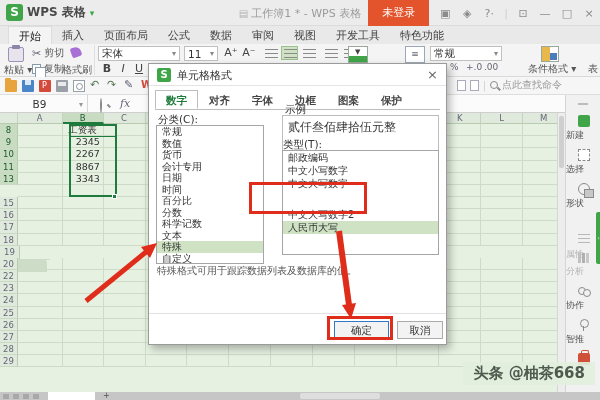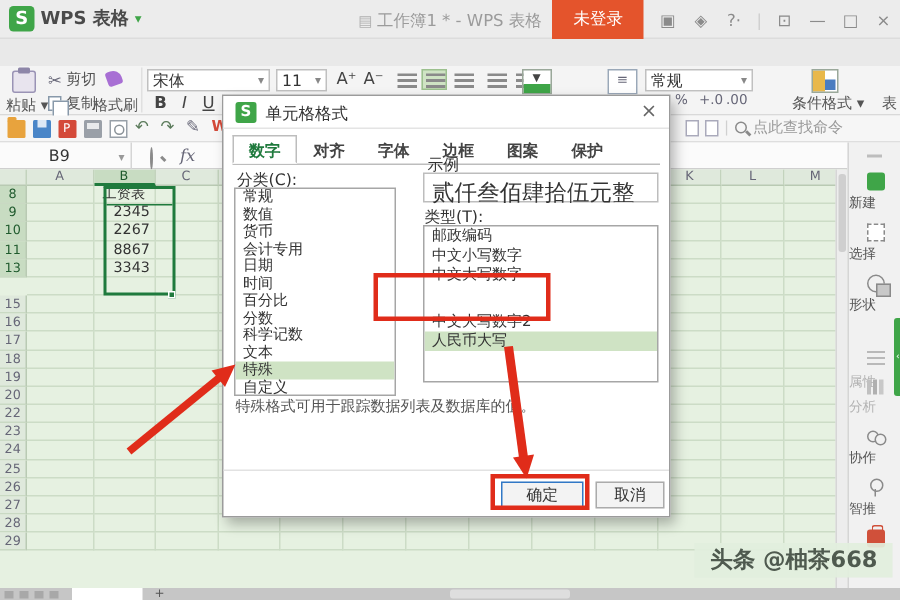--- a/index.html
+++ b/index.html
@@ -118,21 +118,21 @@
   .dlg-badge { position:absolute; left:8px; top:4px; width:14px; height:14px; background:#3fa548; color:#fff; font-size:10px; font-weight:bold; text-align:center; line-height:14px; border-radius:2px; }
   .dlg-title-text { position:absolute; left:28px; top:4px; font-size:11px; color:#333; }
   .dlg-close { position:absolute; right:8px; top:3px; font-size:13px; color:#666; cursor:pointer; }
   .dtabs { position:absolute; left:6px; top:26px; right:6px; height:20px; display:flex; border-bottom:1px solid #bdbdbd; }
   .dtab { padding:3px 10px; font-size:10.5px; color:#444; border:1px solid transparent; cursor:pointer;font-weight:bold; }
   .dtab.active { background:#fff; border-color:#bdbdbd; border-bottom-color:#fff; color:#1f7a3d; }
   .dlg-lbl { position:absolute; font-size:10.5px; color:#333; }
   .dlist { position:absolute; background:#fff; border:1px solid #a6a6a6; overflow:hidden; }
   .ditem { font-size:10px; color:#333; padding-left:5px; cursor:pointer; }
   .ditem.selected { background:#cfe3c4; }
-  .samplebox { position:absolute; left:133px; top:51px; width:157px; height:20px; border:1px solid #bdbdbd; font-size:15px; color:#333; padding:3px 0 0 5px; }
+  .samplebox { position:absolute; left:133px; top:51px; width:157px; height:36px; border:1px solid #bdbdbd; font-size:12px; color:#333; padding:3px 0 0 5px; }
   .dlg-desc { position:absolute; left:8px; top:200px; width:280px; font-size:10px; color:#555; }
   .dlg-btn { position:absolute; height:18px; font-size:10.5px; text-align:center; line-height:16px; background:#f3f3f3; border:1px solid #ababab; cursor:pointer; }
   .dlg-btn.default { border:1px solid #3178c6; }
 
   
   .ann-rect { position:absolute; border:3px solid #e02c1a; z-index:9; pointer-events:none; }
   .ann-svg { position:absolute; left:0; top:0; width:600px; height:400px; z-index:9; pointer-events:none; }
   .watermark { position:absolute; right:5px; top:362px; z-index:8; background:rgba(226,239,221,.92); color:#4f5a4f; font-weight:bold; font-size:15px; padding:2px 10px; pointer-events:none; }
 </style>
 </head>
@@ -157,20 +157,31 @@
           <div class="tbi">?·</div>
           <div class="tb-sep">|</div>
           <div class="tbi">⊡</div>
           <div class="tbi">—</div>
           <div class="tbi">□</div>
           <div class="tbi">×</div>
         </span>
     </div>
   </div>
 
+  <div class="apptabs" id="appTabs">
+      <div class="apptab active">开始</div>
+      <div class="apptab">插入</div>
+      <div class="apptab">页面布局</div>
+      <div class="apptab">公式</div>
+      <div class="apptab">数据</div>
+      <div class="apptab">审阅</div>
+      <div class="apptab">视图</div>
+      <div class="apptab">开发工具</div>
+      <div class="apptab">特色功能</div>
+    </div>
 
   <div class="ribbon">
     <div class="paste-ic abs"></div>
     <div class="abs rlbl" style="left:4px;top:19px;"><span>粘贴</span> ▾</div>
     <div class="abs" style="left:32px;top:2px;display:flex;gap:3px;align-items:center;">
       <span class="cut-ic">✂</span>
         <span class="rlbl">剪切</span>
     </div>
     <div class="abs" style="left:71px;top:3px;">
         <span class="fp-ic" style="display:block;"></span>
@@ -415,21 +426,21 @@
         <div class="cell" style="width: 47px; line-height: 11.1818px;"></div>
         <div class="cell" style="width: 47px; line-height: 11.1818px;"></div>
         <div class="cell" style="width: 47px; line-height: 11.1818px;"></div>
         <div class="cell" style="width: 47px; line-height: 11.1818px;"></div>
         <div class="cell" style="width: 47px; line-height: 11.1818px;"></div>
         <div class="cell" style="width: 47px; line-height: 11.1818px;"></div>
         <div class="cell" style="width: 47px; line-height: 11.1818px;"></div>
         <div class="cell" style="width: 47px; line-height: 11.1818px;"></div>
         <div class="cell" style="width: 47px; line-height: 11.1818px;"></div>
       </div>
-      <div class="rrow" style="height: 12.1818px;">
+      <div class="rrow" style="height: 12.1818px; flex-direction: column;">
         <div class="rh" style="width: 20px; line-height: 12.1818px;">19</div>
         <div class="cell" style="width: 50px; line-height: 11.1818px;"></div>
         <div class="cell" style="width: 46px; line-height: 11.1818px;"></div>
         <div class="cell" style="width: 47px; line-height: 11.1818px;"></div>
         <div class="cell" style="width: 47px; line-height: 11.1818px;"></div>
         <div class="cell" style="width: 47px; line-height: 11.1818px;"></div>
         <div class="cell" style="width: 47px; line-height: 11.1818px;"></div>
         <div class="cell" style="width: 47px; line-height: 11.1818px;"></div>
         <div class="cell" style="width: 47px; line-height: 11.1818px;"></div>
         <div class="cell" style="width: 47px; line-height: 11.1818px;"></div>

